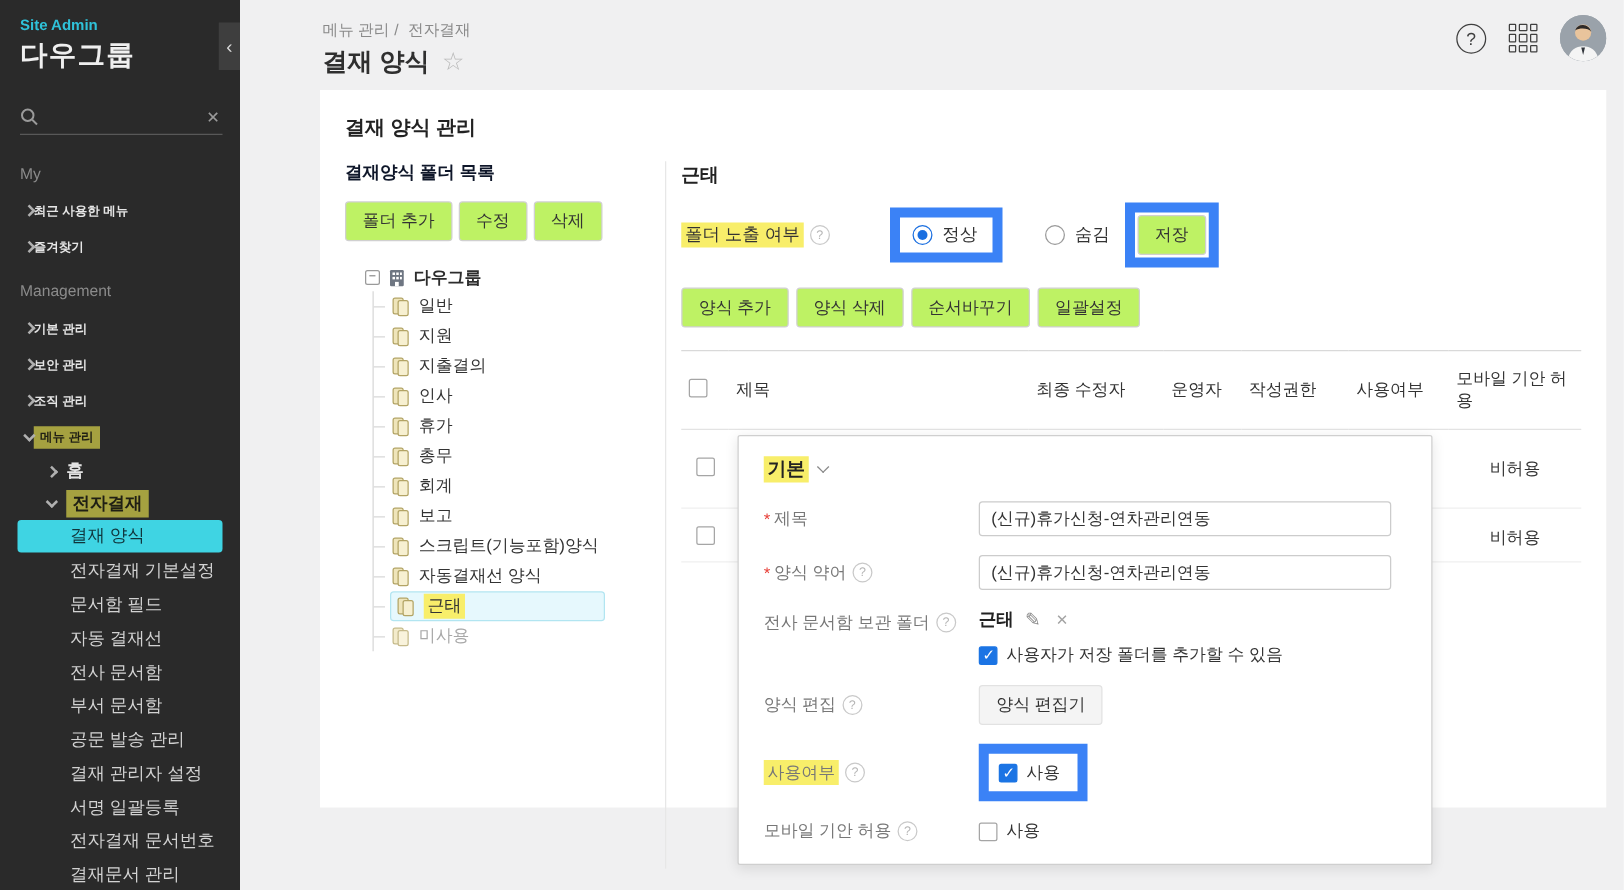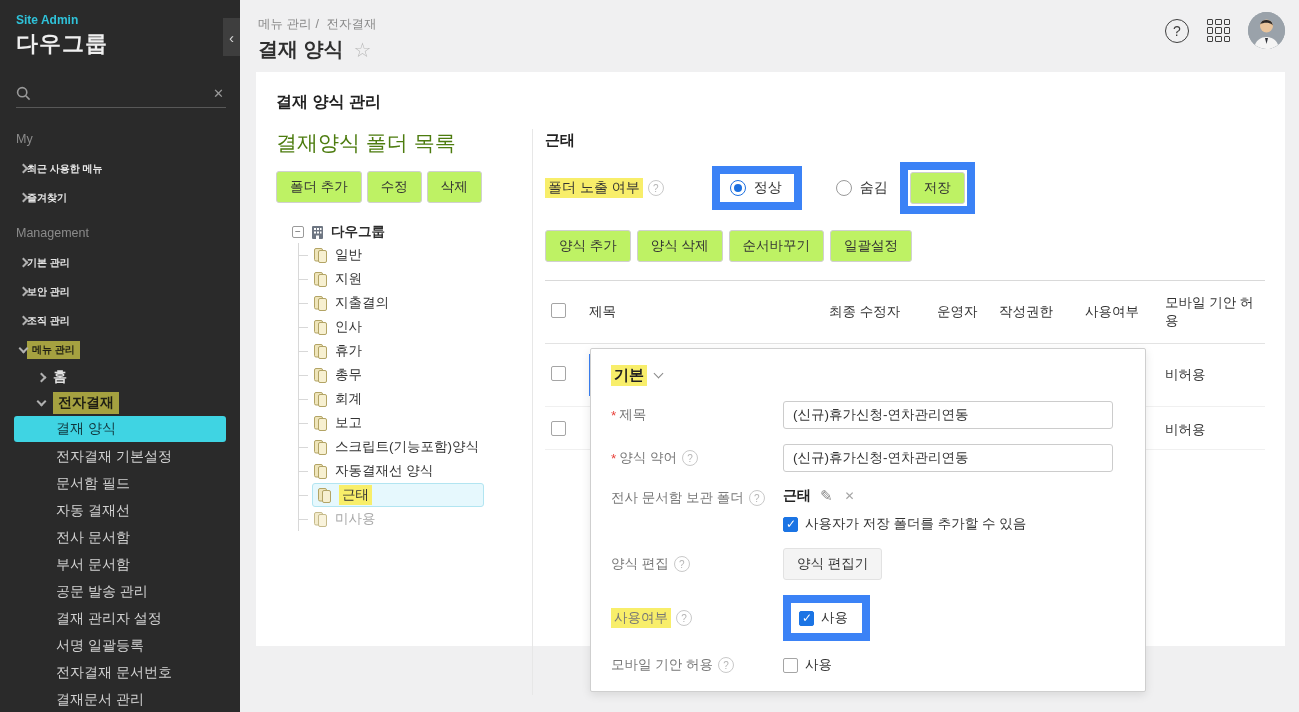--- a/index.html
+++ b/index.html
@@ -1,21 +1,21 @@
 <!DOCTYPE html>
 <html><head>
 <meta charset="utf-8">
 <style>
   * { margin:0; padding:0; box-sizing:border-box; }
   html,body { width:1299px; height:712px; }
   body { font-family:"Liberation Sans","DejaVu Sans",sans-serif; background:#f0f0f1; color:#333; }
   #app { position:relative; width:1299px; height:712px; overflow:hidden; }
 
   
-  #sidebar { position:absolute; left:0; top:0; width:240px; height:712px; background:#2a2a2a; }
+  #sidebar { position:absolute; left:0; top:0; width:192px; height:712px; background:#2a2a2a; }
   .sb-brand { position:absolute; left:16px; top:13px; font-size:12px; font-weight:700; color:#2fc2d9; }
   .sb-company { position:absolute; left:16px; top:29px; font-size:22px; font-weight:700; color:#efefef; letter-spacing:1px; }
   .sb-collapse { position:absolute; right:0; top:18px; width:17px; height:38px; background:#3e3e3e; color:#d8d8d8; font-size:15px; display:flex; align-items:center; justify-content:center; cursor:pointer; }
   .sb-search { position:absolute; left:16px; right:14px; top:80px; height:28px; display:flex; align-items:center; border-bottom:1px solid #585858; }
   .sb-search svg { flex:0 0 auto; }
   .sb-search input { flex:1; background:transparent; border:0; outline:none; color:#ddd; font-size:13px; margin:0 6px; min-width:0; }
   .sb-clear { color:#9a9a9a; font-size:13px; cursor:pointer; padding:0 2px; }
   .sb-nav { position:absolute; left:0; right:0; top:118px; bottom:0; overflow:hidden; }
   .sb-section { padding:14px 16px 8px; font-size:12.5px; color:#8b8b8b; }
   .sb-item { height:29px; display:flex; align-items:center; padding-left:20px; cursor:pointer; }
@@ -42,21 +42,21 @@
   .grid9 i { border:1.5px solid #3f3f3f; border-radius:1px; }
   .avatar { width:37px; height:37px; border-radius:50%; overflow:hidden; background:#97a0a8; cursor:pointer; }
 
   
   #card { position:absolute; left:256px; top:72px; width:1029px; height:574px; background:#fff; padding:20px; }
   .card-title { font-size:16px; font-weight:700; color:#222; }
   .cols { display:flex; margin-top:16px; height:566px; }
   .col-left { width:257px; flex:0 0 257px; border-right:1px solid #e7e7e7; padding-right:16px; }
   .col-right { flex:1; padding-left:12px; }
 
-  .panel-title { font-size:21px; font-weight:400; color:#4d7c0f; }
+  .panel-title { font-size:14px; font-weight:700; color:#0f172a; }
   .btn-row { display:flex; gap:5px; margin-top:14px; }
   .btn { background:#bef264; border:1px solid #d0d0d0; border-radius:3px; color:#333; font-size:13.5px; padding:6px 13px; cursor:pointer; font-family:inherit; white-space:nowrap; }
 
   .tree { margin-top:20px; margin-left:16px; font-size:13.5px; }
   .tree-root { display:flex; align-items:center; gap:6px; }
   .minusbox { width:12px; height:12px; border:1px solid #9a9a9a; border-radius:2px; color:#666; font-size:10px; line-height:10px; display:flex; align-items:center; justify-content:center; background:#fff; cursor:pointer; }
   .tree-root .lbl { font-weight:700; color:#2d2d2d; }
   .tree-kids { margin-left:6px; border-left:1px solid #d8d8d8; margin-top:2px; }
   .tnode { height:24px; display:flex; align-items:center; cursor:pointer; }
   .tnode::before { content:""; width:9px; height:1px; background:#d8d8d8; margin-right:4px; }
@@ -76,21 +76,21 @@
   .rb-save { margin-left:12px; padding:2px; }
   .radio { width:16px; height:16px; border:1.5px solid #9a9a9a; border-radius:50%; display:inline-block; background:#fff; position:relative; flex:0 0 auto; cursor:pointer; }
   .radio.on { border-color:#1b6fe0; }
   .radio.on::after { content:""; position:absolute; left:3px; top:3px; width:8px; height:8px; border-radius:50%; background:#1b6fe0; }
   .rlabel { margin-left:8px; cursor:pointer; }
   .radio2 { margin-left:34px; display:inline-flex; align-items:center; }
   .actions-row { display:flex; gap:6px; margin-top:16px; }
 
   table.forms { width:100%; border-collapse:collapse; margin-top:18px; table-layout:fixed; }
   table.forms th { border-top:1px solid #d9d9d9; border-bottom:1px solid #e3e3e3; font-weight:400; font-size:13.5px; color:#333; text-align:left; padding:13px 6px; }
-  table.forms td { font-size:13.5px; color:#333; padding:10px 6px; vertical-align:middle; border-bottom:1px solid #f0f0f0; }
+  table.forms td { font-size:13.5px; color:#333; padding:10px 6px; vertical-align:middle; border-bottom:1px solid #f0f0f0;text-align:center; }
   .cb { width:15px; height:15px; border:1.5px solid #a5a5a5; border-radius:2px; display:inline-block; background:#fff; cursor:pointer; flex:0 0 auto; }
   .cb.on { background:#1b74e4; border-color:#1b74e4; position:relative; }
   .cb.on::after { content:"✓"; position:absolute; left:2px; top:-1px; color:#fff; font-size:12px; font-weight:700; }
   .rb-title { padding:4px 8px; }
   td.modcell { line-height:19px; }
 
   
   #popup { position:absolute; left:590px; top:348px; width:556px; height:344px; background:#fff; border:1px solid #cfcfcf; border-radius:2px; box-shadow:0 3px 10px rgba(0,0,0,.10); padding:16px 20px; z-index:5; }
   .pop-head { display:flex; align-items:center; gap:8px; }
   .pop-head .lbl { font-size:15px; font-weight:700; color:#222; }

